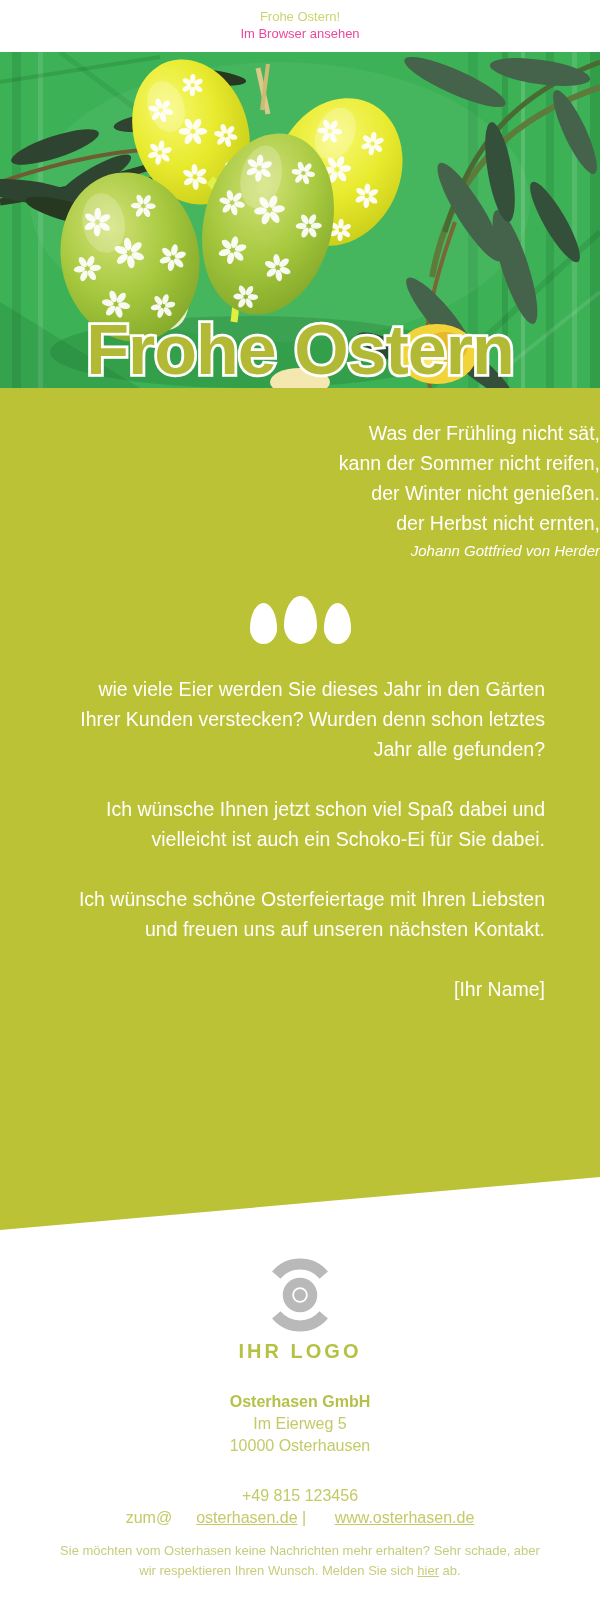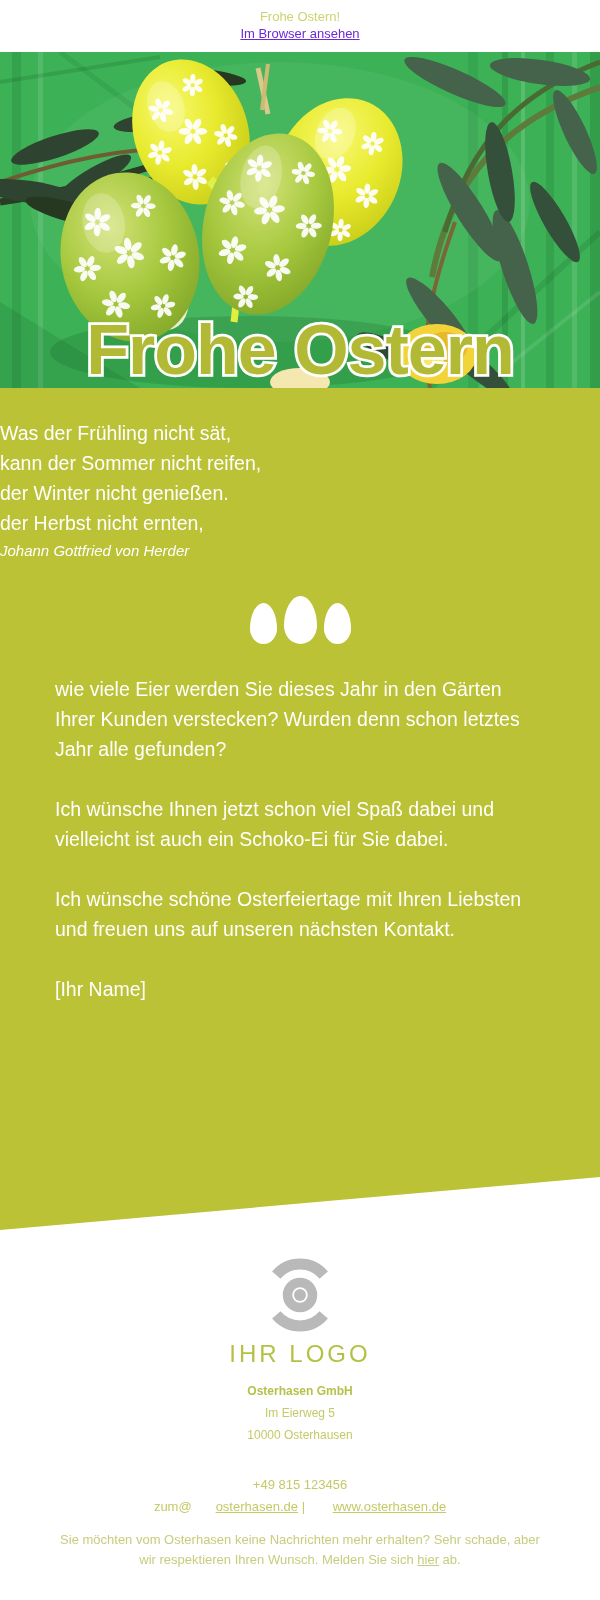--- a/index.html
+++ b/index.html
@@ -2,46 +2,46 @@
 <html><head>
 <meta charset="utf-8">
 <style>
   * { margin:0; padding:0; box-sizing:border-box; }
   html,body { background:#ffffff; }
   body { width:600px; font-family:"Liberation Sans","DejaVu Sans",sans-serif; }
   .page { position:relative; width:600px; height:1600px; background:#ffffff; overflow:hidden;border-radius:22px; }
 
   
   .preheader { padding-top:8px; height:52px; text-align:center; font-size:13px; line-height:17px; color:#ccd46e; }
-  .preheader .browser-link { color:#6d28d9; text-decoration:underline; cursor:pointer; display:inline-block; }
+  .preheader .browser-link { color:#ec4899; cursor:pointer; display:inline-block; }
 
   
   .hero { position:relative; width:584px; height:336px; overflow:visible; }
   .hero > svg { display:block; }
   .hero-title-svg { position:absolute; left:0; bottom:-4px; }
 
   
   .olive { position:relative; width:600px; height:842px; background:#bcc236;
            clip-path:polygon(0 0, 100% 0, 100% calc(100% - 53px), 0 100%);
-           text-align:left; color:#ffffff; overflow:hidden; }
+           text-align:right; color:#ffffff; overflow:hidden; }
   .quote { margin-top:30px; font-size:19.5px; line-height:30px; }
   .quote-author { font-size:15px; line-height:26px; font-style:italic; }
   .eggs-divider { margin-top:32px; height:48px; display:flex; justify-content:center; align-items:flex-end; gap:7px; }
   .egg-shape { background:#ffffff; border-radius:50% 50% 50% 50% / 62% 62% 38% 38%; }
   .egg-s { width:27px; height:41px; }
   .egg-l { width:33px; height:48px; }
   .body-copy p { margin:30px auto 0; width:490px; font-size:19.5px; line-height:30px; }
 
   
   .footer { text-align:center; }
   .logo-icon { margin-top:22px; }
-  .logo-text { margin-top:4px; font-size:24px; font-weight:normal; letter-spacing:3px; color:#b4c145; }
-  .company { margin-top:12px; font-size:12px; line-height:22px; color:#c3ca66;text-align:center; }
+  .logo-text { margin-top:4px; font-size:20px; font-weight:bold; letter-spacing:3px; color:#b4c145; }
+  .company { margin-top:28px; font-size:16px; line-height:22px; color:#c3ca66;text-align:center; }
   .company .company-name { font-weight:bold; color:#b6c14c; }
-  .contact { margin-top:28px; font-size:13px; line-height:22px; color:#c3ca66; }
+  .contact { margin-top:28px; font-size:16px; line-height:22px; color:#c3ca66; }
   .contact a, .contact .lnk { color:#c3ca66; text-decoration:underline; cursor:pointer;margin-left:24px; }
   .unsubscribe { margin:12px auto 0; width:500px; font-size:13px; line-height:20px; color:#c7cd7d; }
   .unsubscribe .lnk { color:#c7cd7d; text-decoration:underline; cursor:pointer; }
 </style>
 </head>
 <body>
 
 <div class="page">
 
   <div class="preheader">

